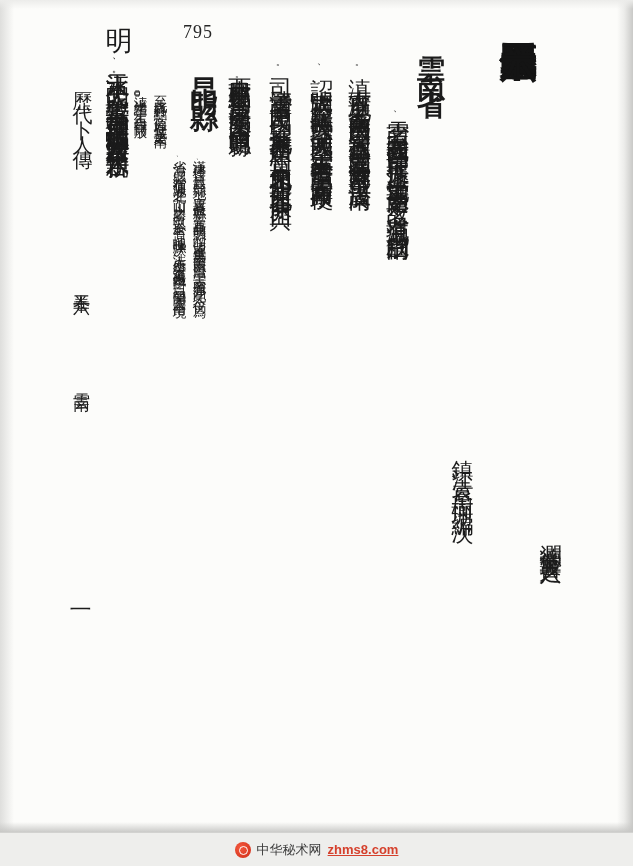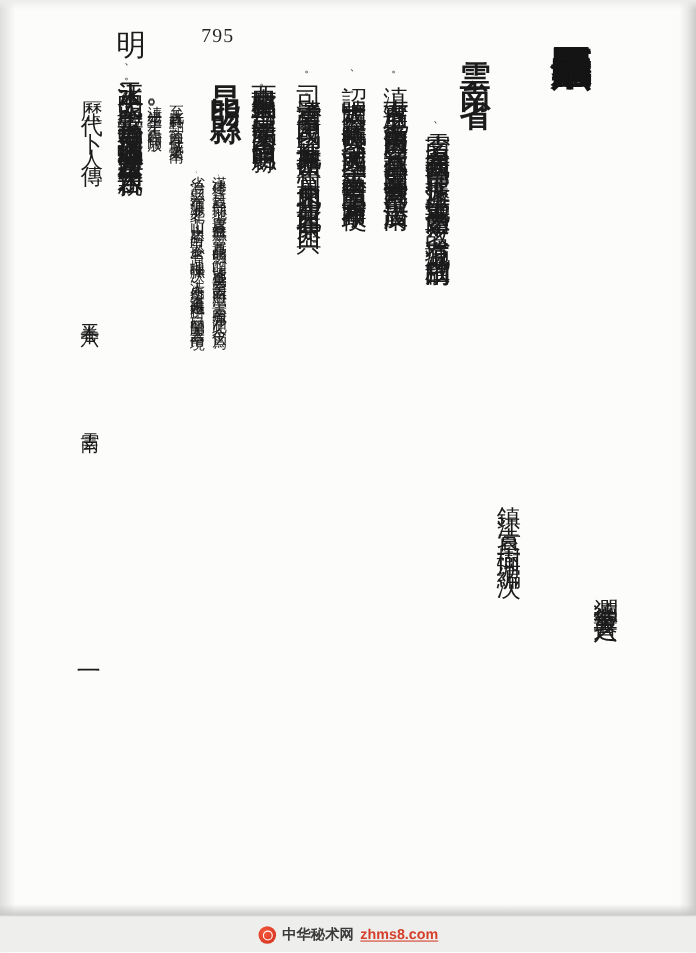--- a/index.html
+++ b/index.html
@@ -60,21 +60,21 @@
 
   
   .wmbar { position:absolute; left:0; bottom:0; width:100%; height:33px;
            background:#eeeeec; border-top:1px solid #d2d2d0;
            display:flex; align-items:center; justify-content:center; gap:6px;
            font-family:"Liberation Sans","DejaVu Sans",sans-serif; }
   .wmicon { width:16px; height:16px; border-radius:50%; display:inline-block; position:relative;
             background:radial-gradient(circle at 35% 35%, #f4593f, #cf2c16); }
   .wmicon::after { content:""; position:absolute; left:4px; top:4px; width:7px; height:7px;
             border:1.5px solid #ffffff; border-radius:50%; }
-  .wmname { color:#3b3b3b; font-size:13px; font-weight:700; }
+  .wmname { color:#3b3b3b; font-size:13px; font-weight:400; }
   .wmurl  { color:#d5402c; font-size:13px; font-weight:700;text-decoration:underline; }
 </style>
 </head>
 <body>
 
 <div class="page">
   <div class="left-edge"></div>
   <div class="right-edge"></div>
   <div class="top-edge"></div>
   <div class="bottom-shadow"></div>

